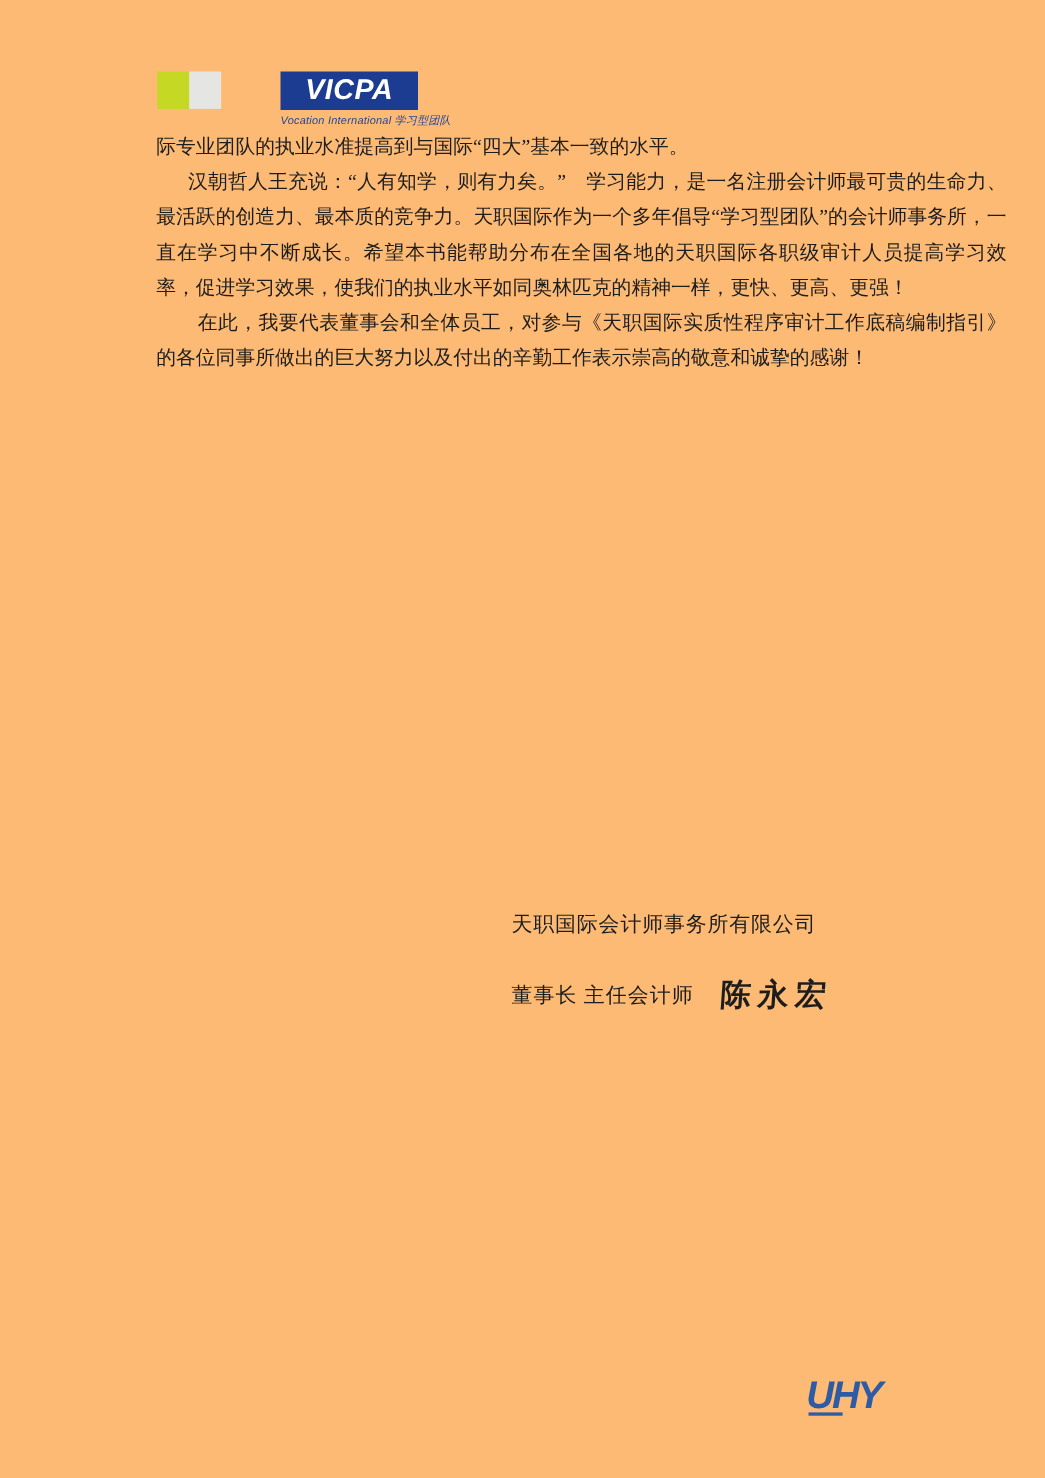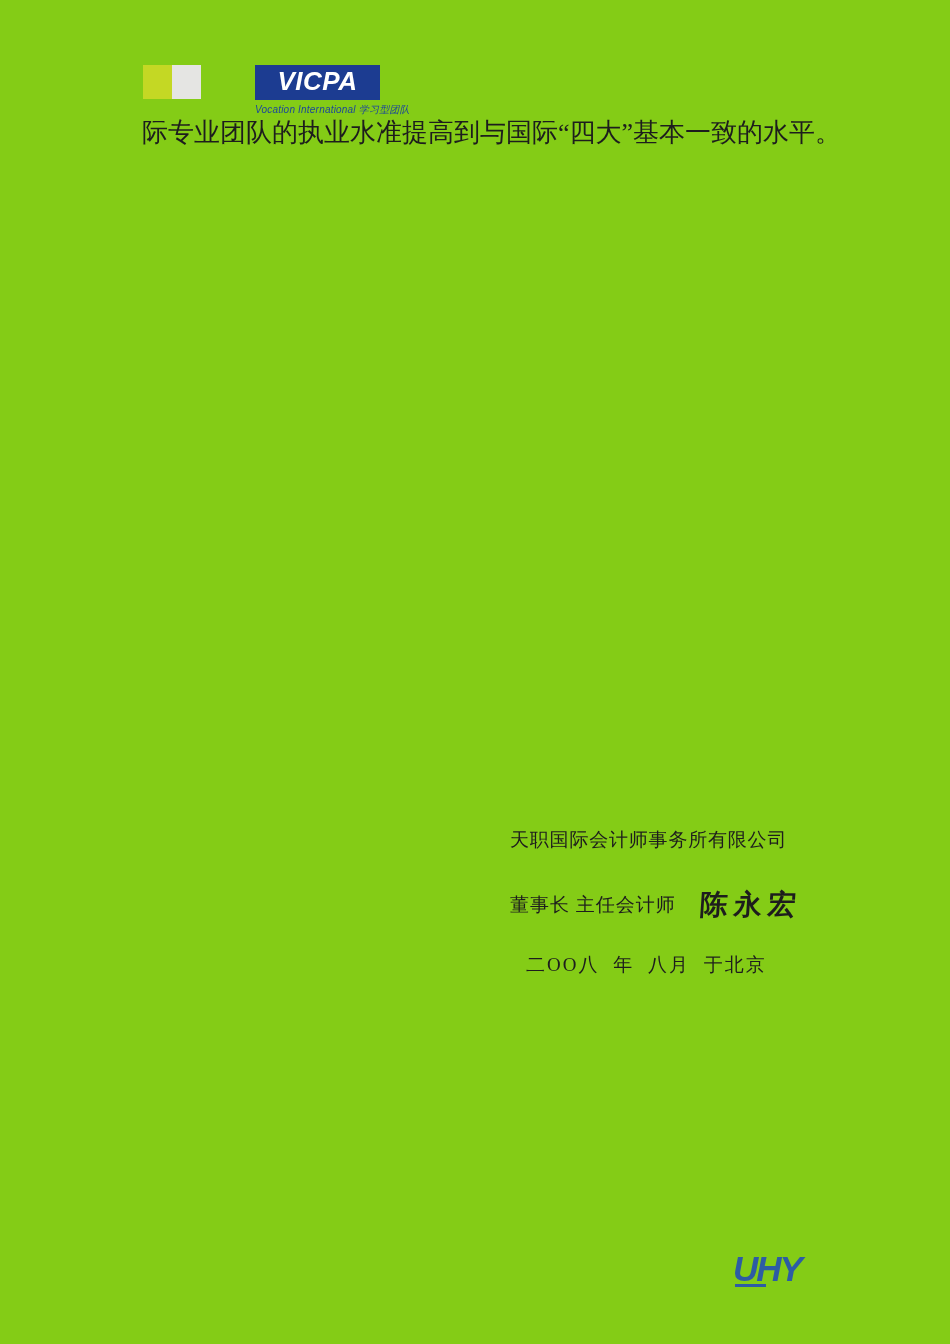--- a/index.html
+++ b/index.html
@@ -2,21 +2,21 @@
 <html><head>
 <meta charset="utf-8">
 <style>
   * { margin: 0; padding: 0; box-sizing: border-box; }
   html, body { background: #888; }
   body { display: flex; justify-content: center; }
   .page {
     position: relative;
     width: 950px;
     height: 1344px;
-    background: #84cc16;
+    background: #fdba74;
     font-family: "Liberation Serif", "DejaVu Serif", serif;
     color: #1d1d1d;
     overflow: hidden;
   }
 
   
   .brand-square {
     position: absolute;
     left: 143px; top: 65px;
     width: 58px; height: 34px;
@@ -46,33 +46,33 @@
     font-size: 10px;
     white-space: nowrap;
     letter-spacing: 0.2px;
   }
 
   
   .body-text {
     position: absolute;
     left: 142px; top: 117px;
     width: 773px;
-    font-size: 26px;
+    font-size: 18px;
     line-height: 32px;
     text-align: justify;
     text-justify: inter-ideograph;
   }
   .para { margin: 0; }
   .para.indent-a { text-indent: 1.6em; }
   .para.indent-b { text-indent: 2.1em; }
 
   
   .signature {
     position: absolute;
-    left: 510px; top: 827px;
+    left: 465px; top: 827px;
     width: 340px; height: 160px;
     font-size: 19px;
   }
   .sig-company {
     position: absolute; left: 0; top: 0;
     letter-spacing: 0.8px;
     white-space: nowrap;
   }
   .sig-title-row {
     position: absolute; left: 0; top: 59px;
@@ -127,29 +127,30 @@
     <div class="half-gray"></div>
   </div>
 
   <div class="vicpa">
     <div class="vicpa-box">VICPA</div>
     <div class="vicpa-tagline">Vocation International 学习型团队</div>
   </div>
 
   <main class="body-text">
     <p class="para">际专业团队的执业水准提高到与国际“四大”基本一致的水平。</p>
+    <p class="para indent-a">汉朝哲人王充说：“人有知学，则有力矣。”　学习能力，是一名注册会计师最可贵的生命力、最活跃的创造力、最本质的竞争力。天职国际作为一个多年倡导“学习型团队”的会计师事务所，一直在学习中不断成长。希望本书能帮助分布在全国各地的天职国际各职级审计人员提高学习效率，促进学习效果，使我们的执业水平如同奥林匹克的精神一样，更快、更高、更强！</p>
+    <p class="para indent-b">在此，我要代表董事会和全体员工，对参与《天职国际实质性程序审计工作底稿编制指引》的各位同事所做出的巨大努力以及付出的辛勤工作表示崇高的敬意和诚挚的感谢！</p>
   </main>
 
   <section class="signature">
     <div class="sig-company">天职国际会计师事务所有限公司</div>
     <div class="sig-title-row">
       <span class="sig-title">董事长 主任会计师</span>
       <span class="sig-name">陈永宏</span>
     </div>
-    <div class="sig-date">二OO八 年 八月 于北京</div>
   </section>
 
   <div class="uhy">
     <div class="uhy-text">UHY</div>
     <div class="uhy-bar"></div>
   </div>
 
 </div>
 
 </body></html>

